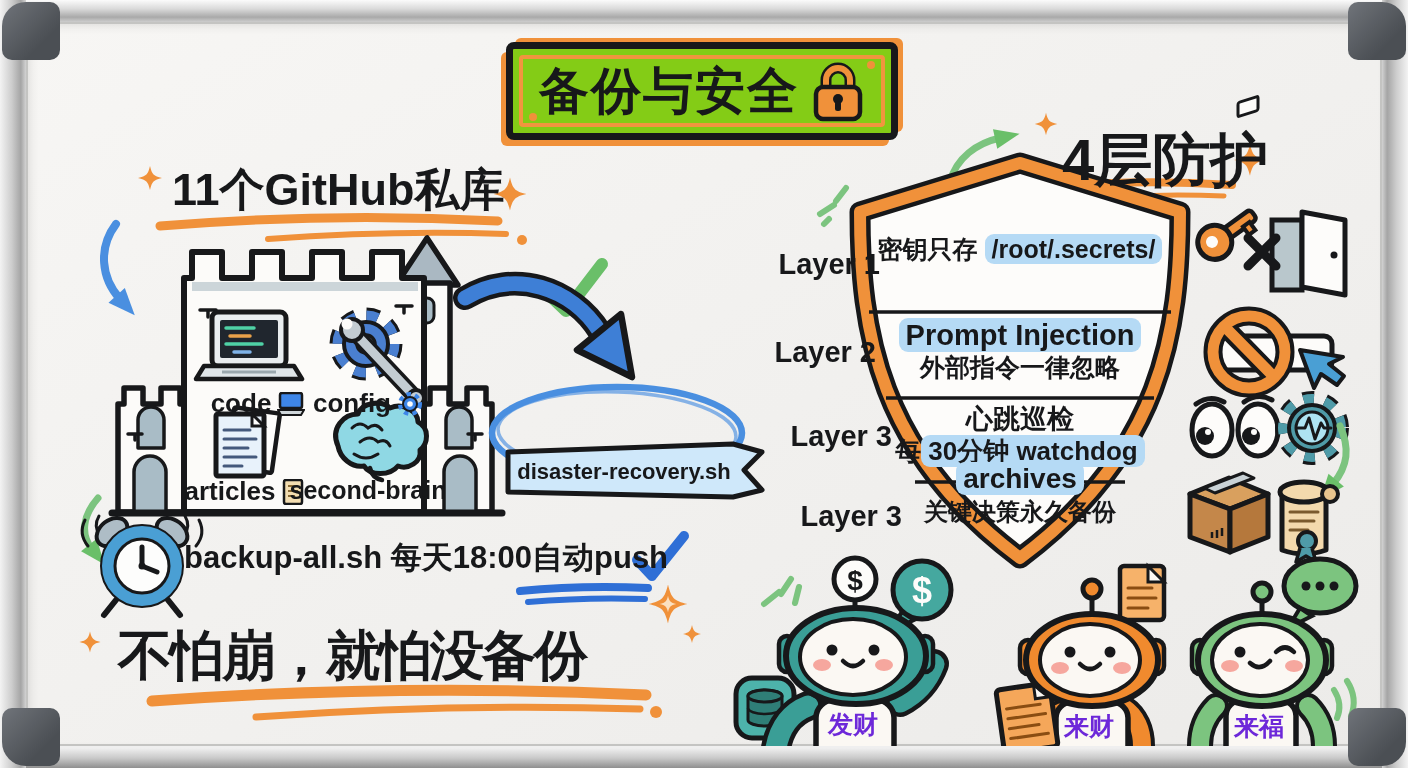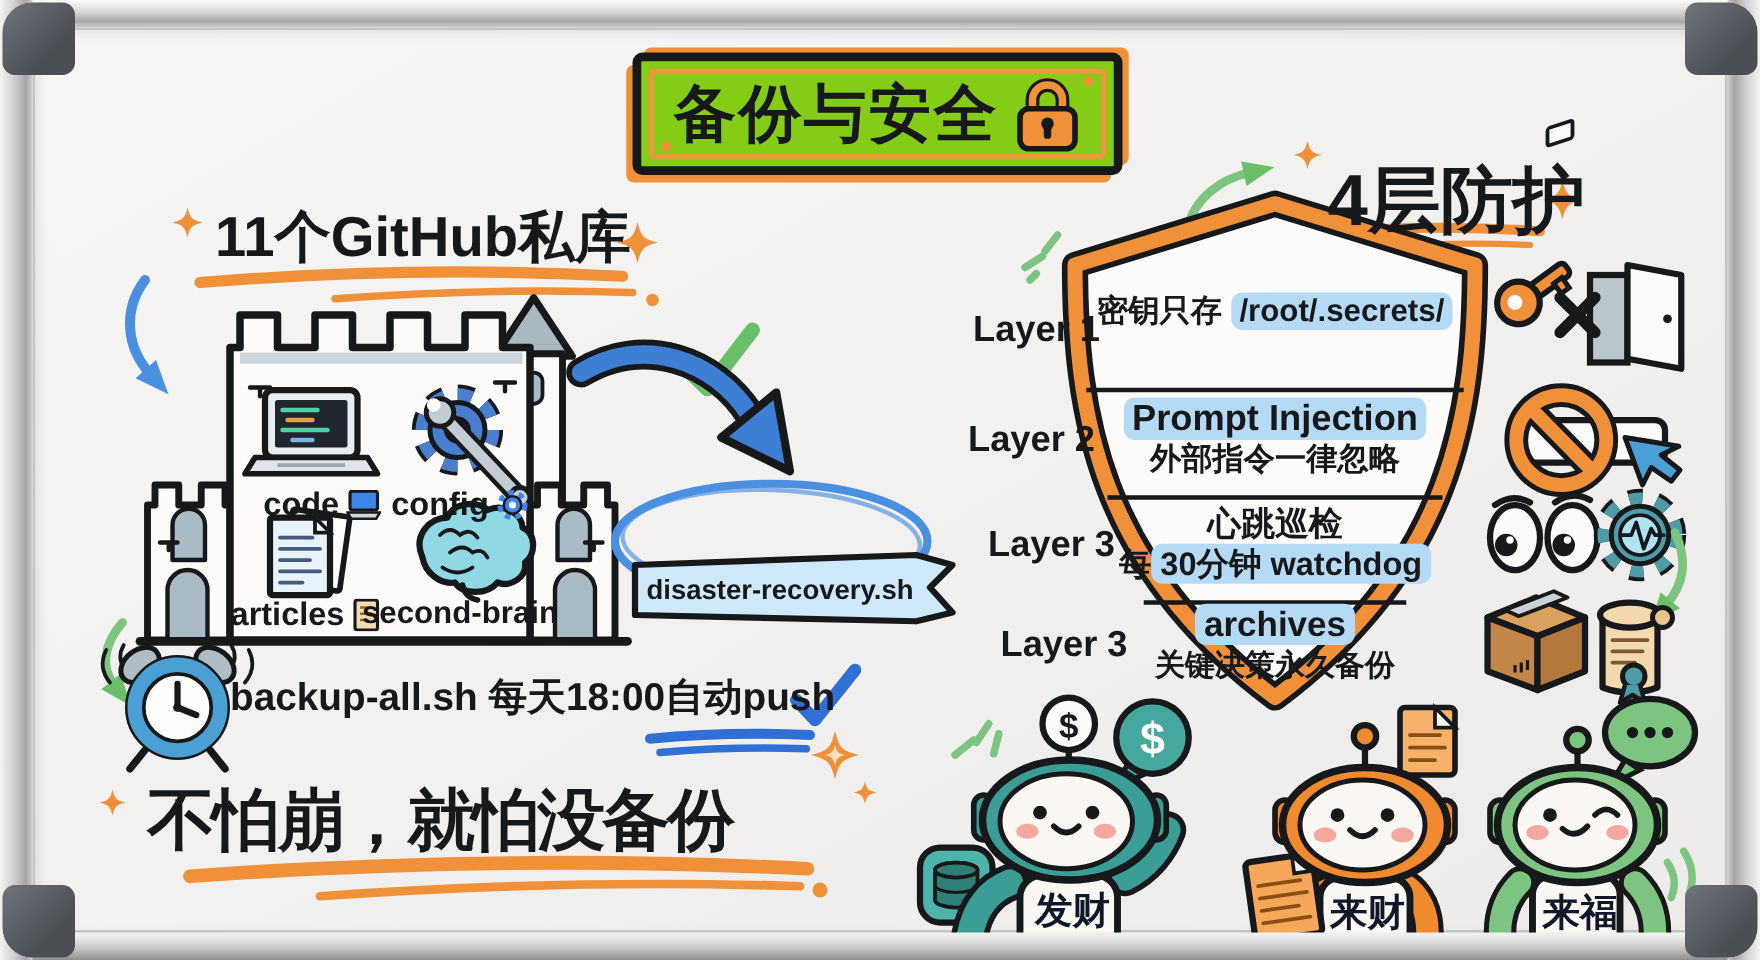--- a/index.html
+++ b/index.html
@@ -31,21 +31,21 @@
   .title-box .dot{position:absolute;width:8px;height:8px;border-radius:50%;background:#f0913a;}
   .title-text{font-weight:900;font-size:50px;color:#17181a;letter-spacing:2px;position:relative;}
   
   .hl{background:#b5daf5;border-radius:9px;padding:1px 7px;}
   .layer-row{position:absolute;width:360px;left:840px;text-align:center;z-index:2;color:#17181a;font-weight:900;}
   .layer-row .l1{font-size:27px;line-height:34px;}
   .layer-row .l2{font-size:25px;line-height:31px;}
   .layer-label{position:absolute;width:140px;text-align:right;font-size:29px;font-weight:900;color:#17181a;z-index:2;}
   .repo-label{position:absolute;display:flex;align-items:center;justify-content:center;gap:6px;
               font-size:26px;font-weight:900;color:#17181a;z-index:2;}
-  .robot-label{position:absolute;font-size:30px;font-weight:900;color:#0f172a;z-index:2;}
+  .robot-label{position:absolute;font-size:25px;font-weight:900;color:#6d28d9;z-index:2;}
 </style>
 </head>
 <body>
 
 <div class="stage">
   <div class="board"></div>
 
   <svg class="art" width="1408" height="768" viewBox="0 0 1408 768">
     <defs>
       <path id="spark" d="M0,-15 C2.5,-4.5 4.5,-2.5 15,0 C4.5,2.5 2.5,4.5 0,15 C-2.5,4.5 -4.5,2.5 -15,0 C-4.5,-2.5 -2.5,-4.5 0,-15 Z"></path>
@@ -446,21 +446,21 @@
     <div class="l1" style="font-size:25px;"><span>密钥只存 </span><span class="hl">/root/.secrets/</span></div>
   </div>
   <div class="layer-row" style="top:318px;">
     <div class="l1" style="font-size:29px;"><span class="hl">Prompt Injection</span></div>
     <div class="l2">外部指令一律忽略</div>
   </div>
   <div class="layer-row" style="top:402px;">
     <div class="l1">心跳巡检</div>
     <div class="l2" style="font-size:26px;"><span>每</span><span class="hl">30分钟 watchdog</span></div>
   </div>
-  <div class="layer-row" style="top:483px;">
+  <div class="layer-row" style="top:462px;">
     <div class="l1" style="font-size:28px;"><span class="hl">archives</span></div>
     <div class="l2" style="font-size:24px;">关键决策永久备份</div>
   </div>
 
   <div class="robot-label" style="left:828px;top:708px;">发财</div>
   <div class="robot-label" style="left:1064px;top:710px;">来财</div>
   <div class="robot-label" style="left:1234px;top:710px;">来福</div>
 
   <div class="bar top"></div>
   <div class="bar bottom"></div>

